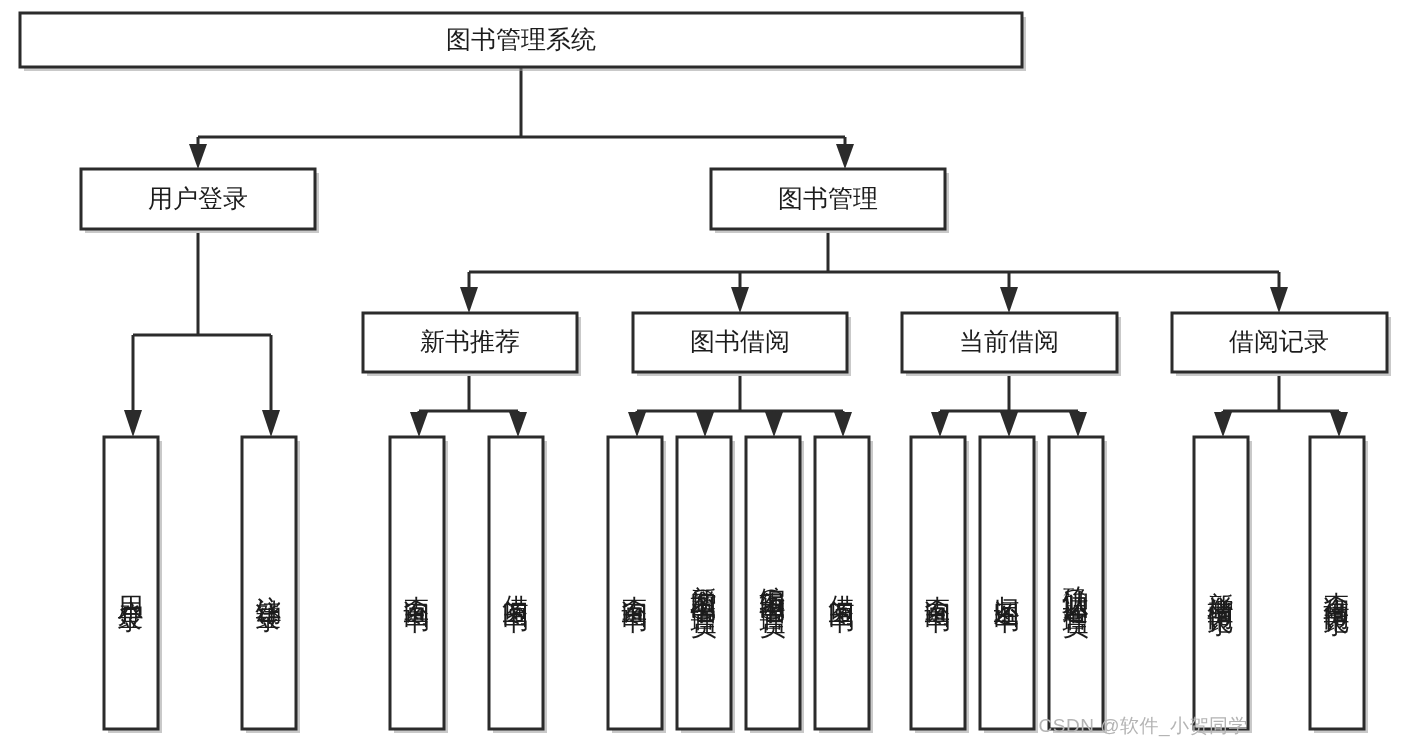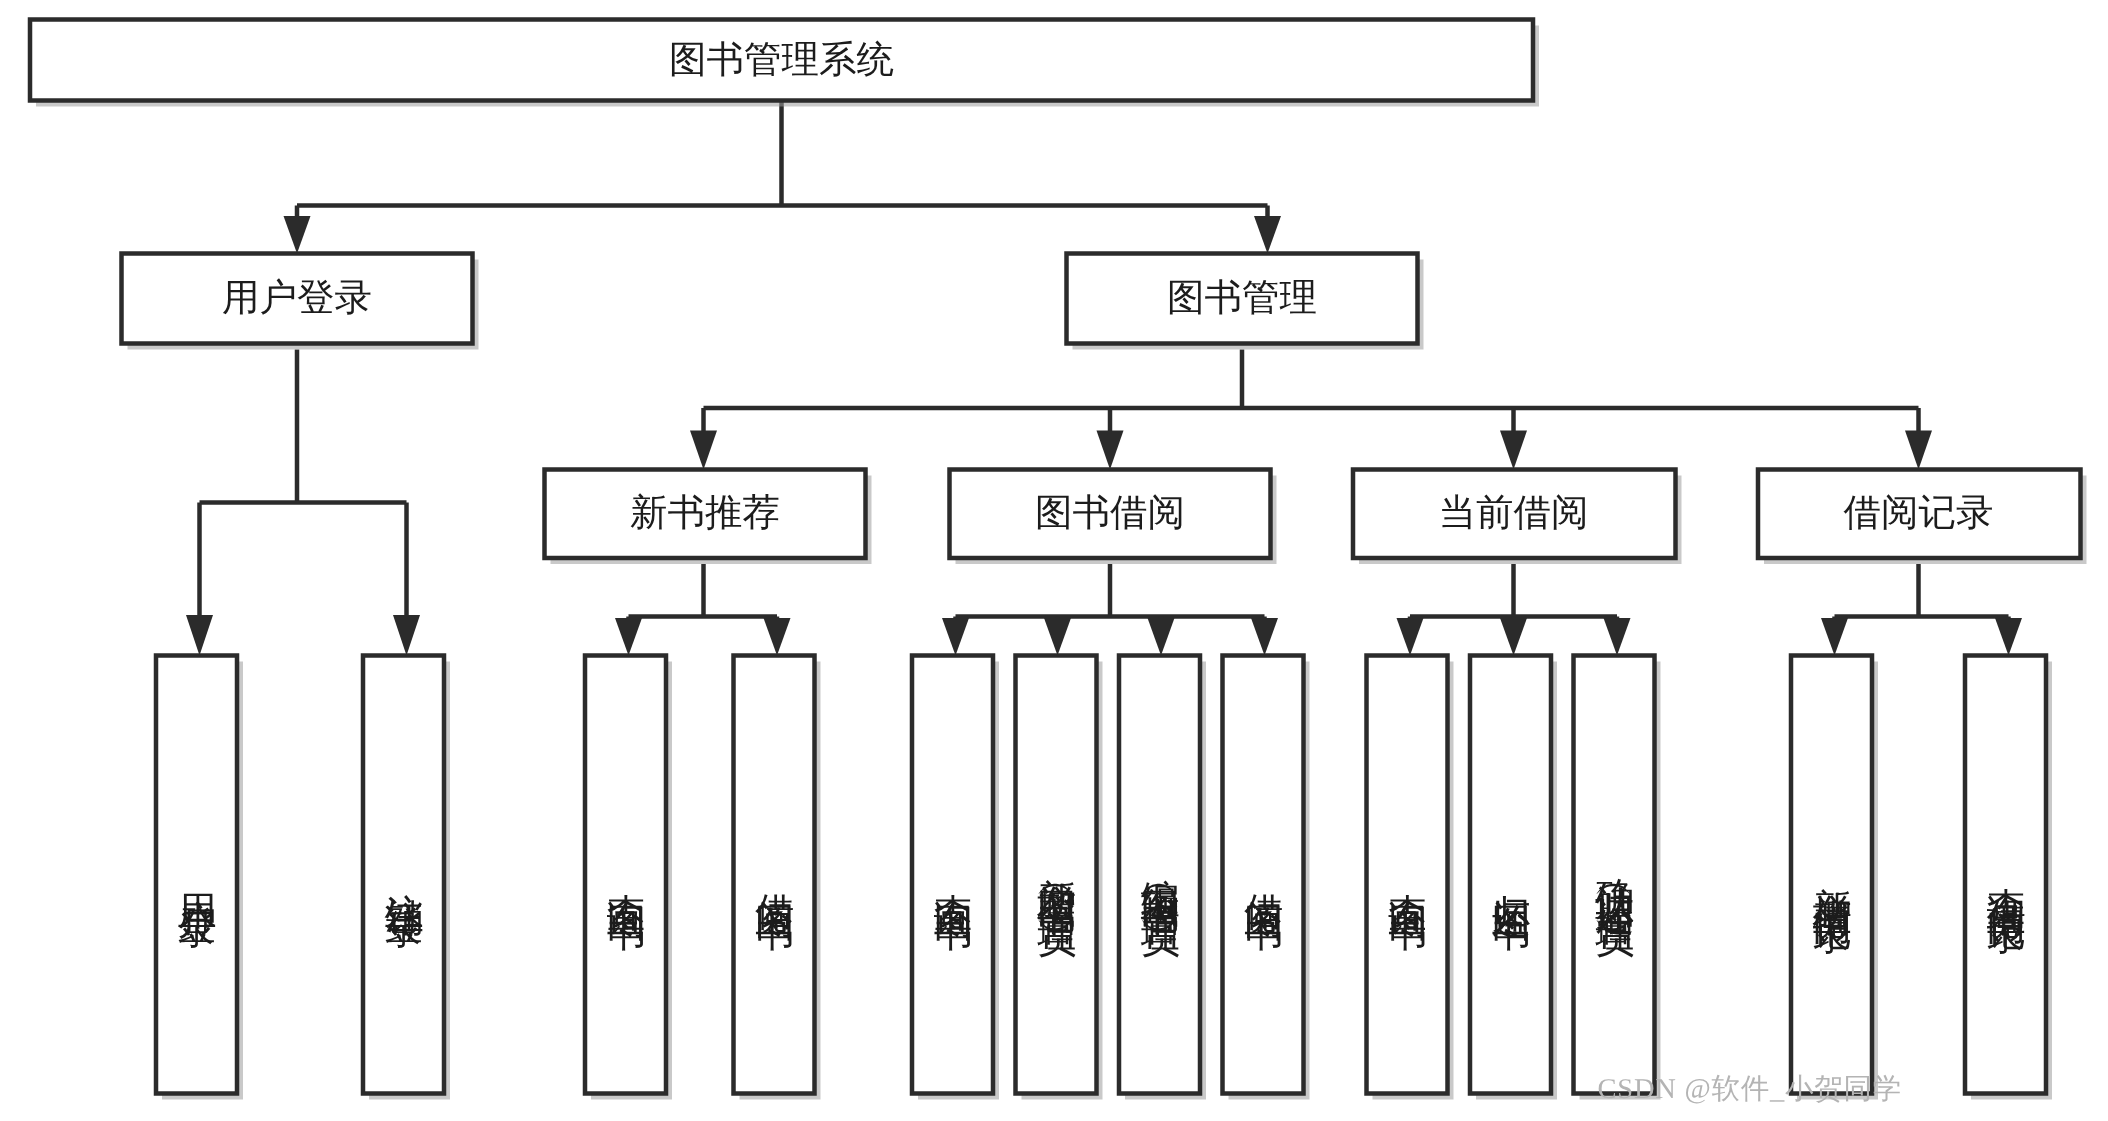--- a/index.html
+++ b/index.html
@@ -61,23 +61,23 @@
     color: #1c1c1c;
     letter-spacing: 4px;
     display: flex;
     align-items: center;
     justify-content: center;
     white-space: nowrap;
     pointer-events: none;
   }
   .watermark {
     position: absolute;
-    right: 0;
+    right: 20px;
     bottom: 8px;
-    font-family: Liberation Serif, serif;
+    font-family: Liberation Sans, sans-serif;
     font-size: 19px;
     color: #b4b4b4;
     letter-spacing: 0.5px;
     white-space: nowrap;
   }
 </style>
 </head>
 <body>
 
 <div id="diagram-root">

